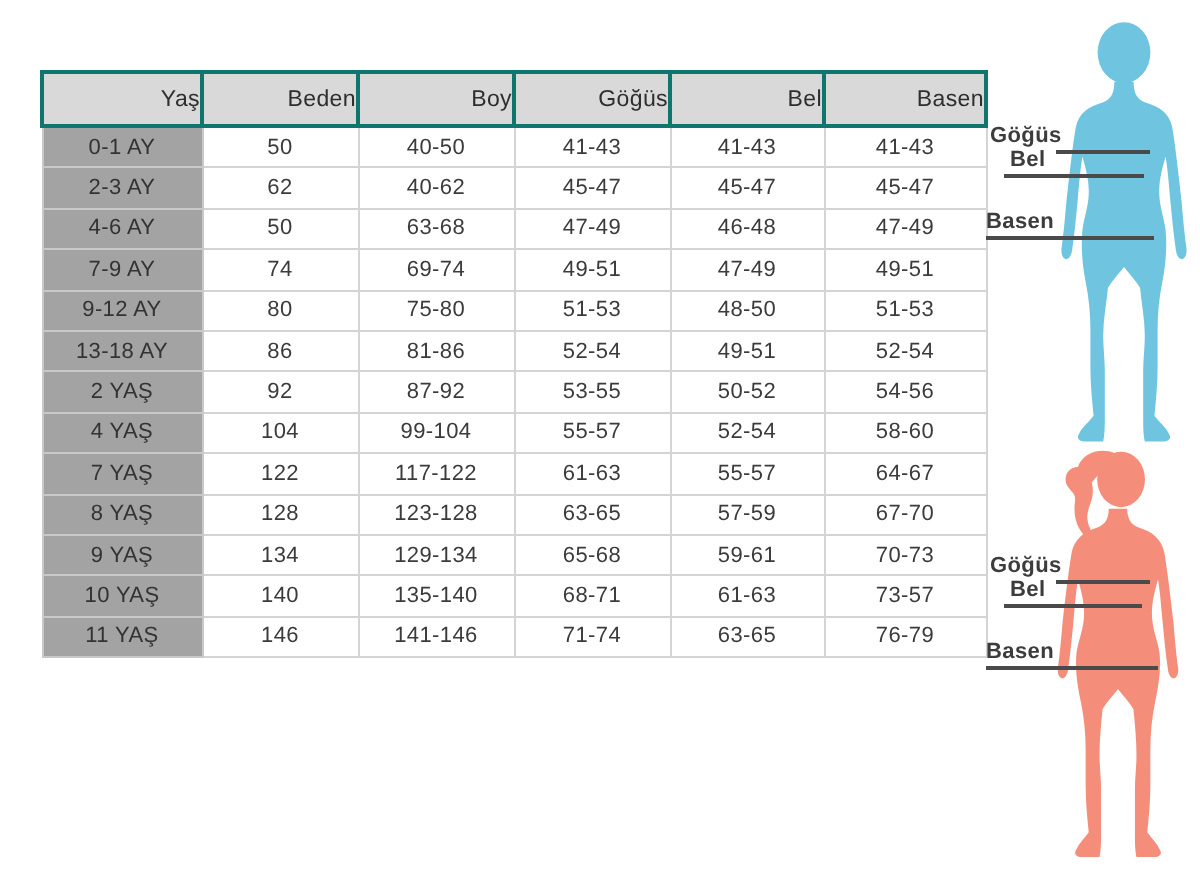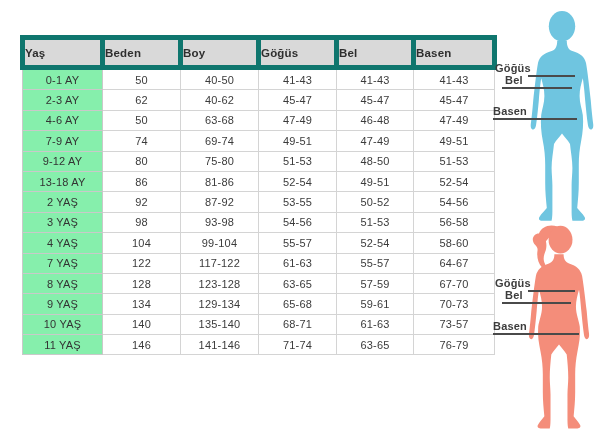--- a/index.html
+++ b/index.html
@@ -7,32 +7,32 @@
     position:relative;width:600px;height:445px;overflow:hidden;background:#fff;
     font-family:"Liberation Sans","DejaVu Sans",sans-serif;
   }
   table.size-table{
     position:absolute;left:20px;top:35px;width:472px;
     border-collapse:collapse;table-layout:fixed;
     border:1px solid #b9b9b9;
   }
   table.size-table th{
     background:#d9d9d9;color:#2e2e2e;
-    font-size:11.5px;font-weight:bold;letter-spacing:.2px;
-    height:25px;padding:0;text-align:left;
-    border:5px solid #0f766e;
+    font-size:11.5px;font-weight:normal;letter-spacing:.2px;
+    height:25px;padding:0;text-align:right;
+    border:2px solid #0f766e;
   }
   table.size-table td{
     background:#ffffff;color:#3b3b3b;
     font-size:11px;font-weight:400;letter-spacing:.2px;
     height:19.4px;padding:0;text-align:center;
     border:1px solid #d4d4d4;
   }
   table.size-table td.age{
-    background:#86efac;border-color:#c9c9c9;color:#333;
+    background:#a3a3a3;border-color:#c9c9c9;color:#333;
   }
   .figure{position:absolute;}
   .measure{position:absolute;}
   .measure .mlabel{
     display:block;font-size:11px;line-height:11px;font-weight:bold;
     color:#3c3c3c;letter-spacing:.2px;white-space:nowrap;
   }
   .measure .mlabel.indent{padding-left:3px;}
   .measure .mline{height:2px;background:#4a4a4a;margin-top:1px;}
 </style>
@@ -111,28 +111,20 @@
         </tr>
         <tr>
           <td class="age">2 YAŞ</td>
           <td>92</td>
           <td>87-92</td>
           <td>53-55</td>
           <td>50-52</td>
           <td>54-56</td>
         </tr>
         <tr>
-          <td class="age">3 YAŞ</td>
-          <td>98</td>
-          <td>93-98</td>
-          <td>54-56</td>
-          <td>51-53</td>
-          <td>56-58</td>
-        </tr>
-        <tr>
           <td class="age">4 YAŞ</td>
           <td>104</td>
           <td>99-104</td>
           <td>55-57</td>
           <td>52-54</td>
           <td>58-60</td>
         </tr>
         <tr>
           <td class="age">7 YAŞ</td>
           <td>122</td>

